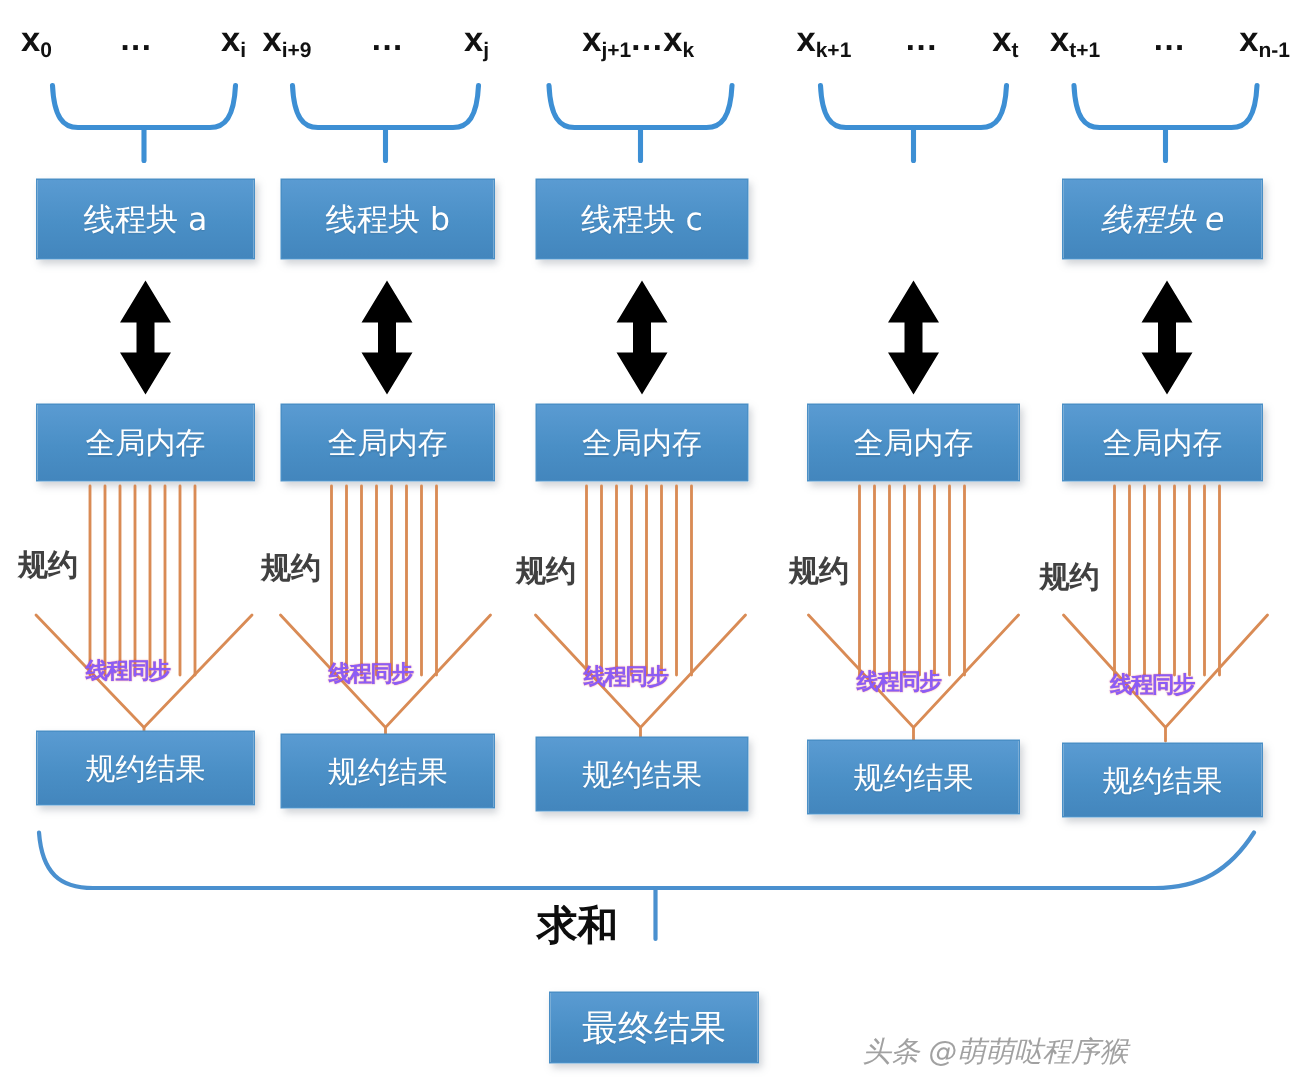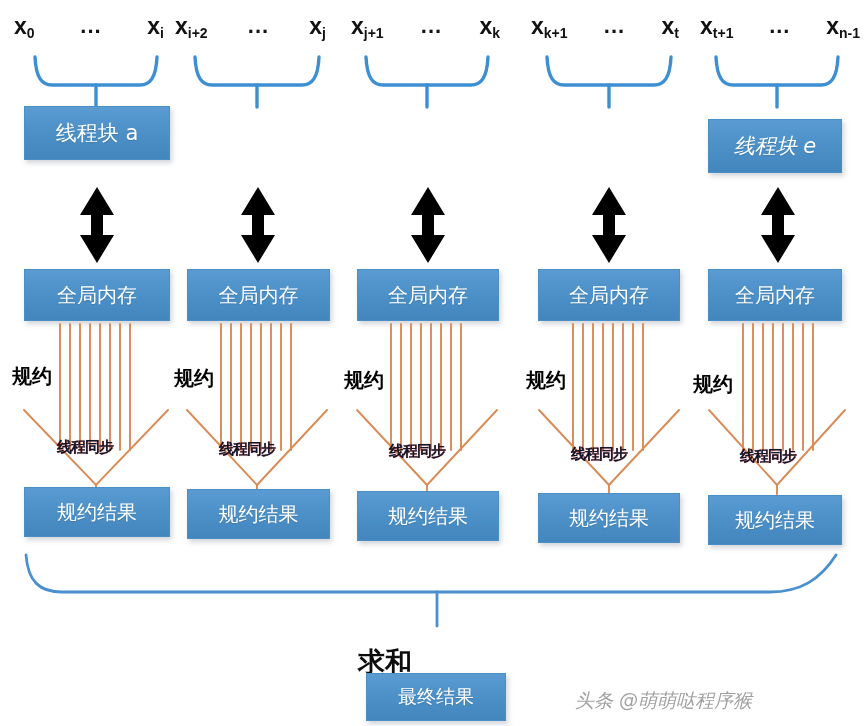--- a/index.html
+++ b/index.html
@@ -73,59 +73,58 @@
     justify-content: center;
     font-family: "DejaVu Sans", "Liberation Sans", sans-serif;
     font-size: 21px;
     letter-spacing: 0px;
     box-shadow: 2px 3px 5px rgba(120,130,140,0.35);
     text-shadow: 0 1px 1px rgba(0,0,0,0.12);
     white-space: nowrap;
   }
   .box.mem { font-size: 20px; }
   .box.res { font-size: 20px; }
-  .box.final { font-size: 19px; margin-top: 12px; }
+  .box.final { font-size: 24px; }
 
   
   .dblarrow { position: absolute; }
 
   
   .reduce-label {
     position: absolute;
     font-family: "DejaVu Sans", "Liberation Sans", sans-serif;
     font-weight: bold;
     font-size: 20px;
-    color: #000000;
+    color: #404040;
     white-space: nowrap;
     line-height: 1;
   }
 
   
   .sync-label {
     position: absolute;
     font-family: "DejaVu Sans", "Liberation Sans", sans-serif;
     font-weight: bold;
     font-size: 15px;
-    color: #0f172a;
+    color: #8b5cf6;
     white-space: nowrap;
     line-height: 1;
     letter-spacing: -1px;
     text-shadow: 0 0 1px rgba(232,24,28,0.6);
   }
 
   
   .sum-label {
     position: absolute;
     font-family: "DejaVu Sans", "Liberation Sans", sans-serif;
     font-weight: bold;
     font-size: 27px;
     color: #0d0d0d;
     white-space: nowrap;
     line-height: 1;
-    margin-top: 44px;
   }
 
   
   .watermark {
     position: absolute;
     right: 14px;
     bottom: 12px;
     font-family: "DejaVu Sans", "Liberation Sans", sans-serif;
     font-size: 19px;
     color: #9a9a9a;
@@ -141,26 +140,26 @@
 
   <div class="idx-row">
 
     <div class="idx-group" style="left:14px; width:150px;">
       <span class="idx">x<sub>0</sub></span>
       <span class="dots">...</span>
       <span class="idx">x<sub>i</sub></span>
     </div>
 
     <div class="idx-group" style="left:175px; width:151px;">
-      <span class="idx">x<sub>i+2</sub></span>
+      <span class="idx">x<sub>i+9</sub></span>
       <span class="dots">...</span>
       <span class="idx">x<sub>j</sub></span>
     </div>
 
-    <div class="idx-group" style="left:351px; width:149px;">
+    <div class="idx-group" style="left:351px; width:149px;justify-content:center;">
       <span class="idx">x<sub>j+1</sub></span>
       <span class="dots">...</span>
       <span class="idx">x<sub>k</sub></span>
     </div>
 
     <div class="idx-group" style="left:531px; width:148px;">
       <span class="idx">x<sub>k+1</sub></span>
       <span class="dots">...</span>
       <span class="idx">x<sub>t</sub></span>
     </div>
@@ -186,21 +185,23 @@
       <path d="M 427,33 L 427,55"></path>
 
       <path d="M 547,5 C 548,26 554,33 564,33 L 654,33 C 664,33 670,26 671,5"></path>
       <path d="M 609,33 L 609,55"></path>
 
       <path d="M 716,5 C 717,26 723,33 733,33 L 821,33 C 831,33 837,26 838,5"></path>
       <path d="M 777,33 L 777,55"></path>
     </g>
   </svg>
 
-  <div class="box blk" style="left:24px;  top:106px; width:146px; height:54px;">线程块 a</div>
+  <div class="box blk" style="left:24px;  top:119px; width:146px; height:54px;">线程块 a</div>
+  <div class="box blk" style="left:187px; top:119px; width:143px; height:54px;">线程块 b</div>
+  <div class="box blk" style="left:357px; top:119px; width:142px; height:54px;">线程块 c</div>
   <div class="box blk" style="left:708px; top:119px; width:134px; height:54px;font-style:italic;">线程块 e</div>
 
   <svg class="dblarrow" style="left:76px; top:185px;" width="42" height="80">
     <path d="M 21,2 L 38,30 L 27,30 L 27,50 L 38,50 L 21,78 L 4,50 L 15,50 L 15,30 L 4,30 Z" fill="#000000"></path>
   </svg>
   <svg class="dblarrow" style="left:237px; top:185px;" width="42" height="80">
     <path d="M 21,2 L 38,30 L 27,30 L 27,50 L 38,50 L 21,78 L 4,50 L 15,50 L 15,30 L 4,30 Z" fill="#000000"></path>
   </svg>
   <svg class="dblarrow" style="left:407px; top:185px;" width="42" height="80">
     <path d="M 21,2 L 38,30 L 27,30 L 27,50 L 38,50 L 21,78 L 4,50 L 15,50 L 15,30 L 4,30 Z" fill="#000000"></path>

